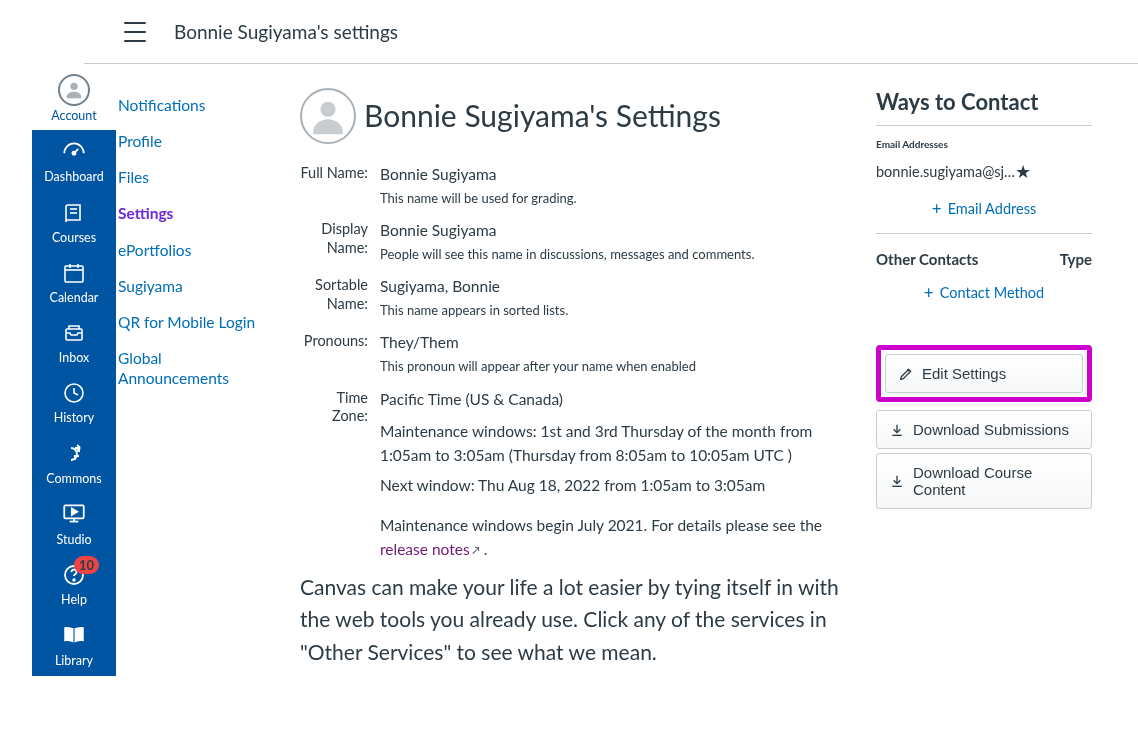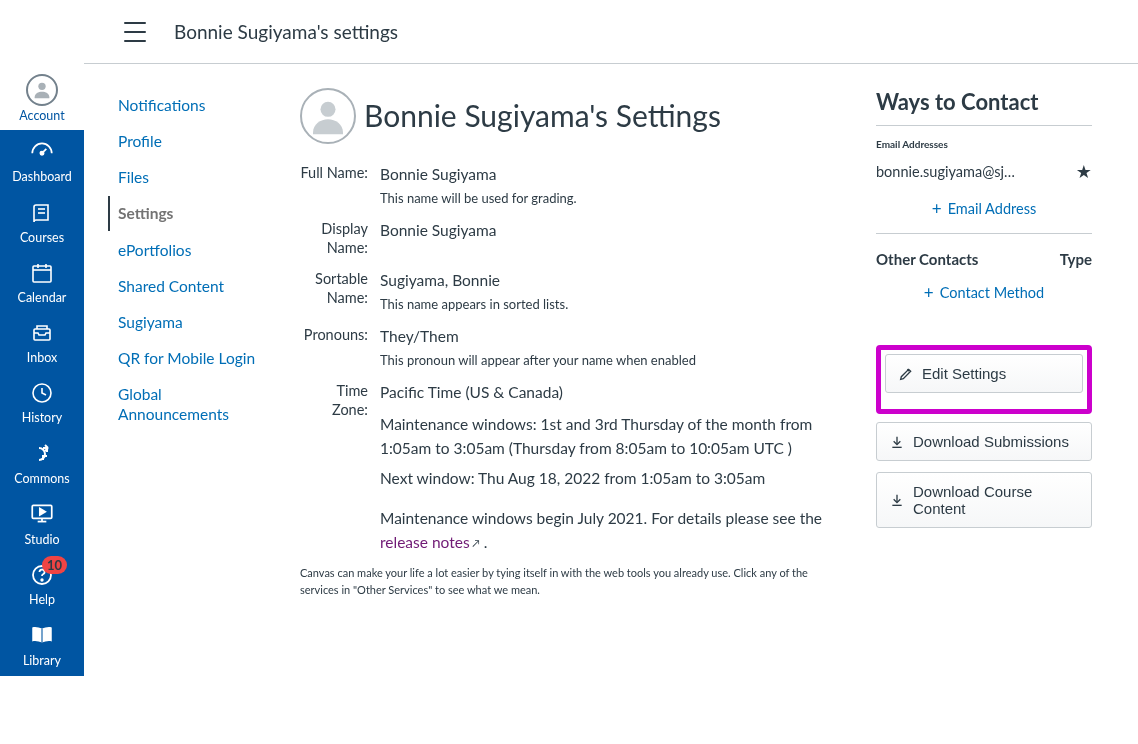--- a/index.html
+++ b/index.html
@@ -1,20 +1,20 @@
 <!DOCTYPE html>
 <html><head>
 <meta charset="utf-8">
 <style>
 * { box-sizing: border-box; margin: 0; padding: 0; }
 body { font-family: "Lato", "Helvetica Neue", Arial, sans-serif; color: #2d3b45; background: #fff; width: 1138px; }
 a { text-decoration: none; }
 
 
-.global-nav { position: fixed; left: 0; top: 0; width: 84px; height: 744px; background: #fff; z-index: 100; }
+.global-nav { position: fixed; left: 0; top: 0; width: 84px; height: 744px; background: #fff; z-index: 100; padding-left: 32px; }
 .nav-list { list-style: none; }
 .nav-item { width: 84px; text-align: center; padding: 8px 0 6px 0; cursor: pointer; }
 .nav-item.account-item { background: #fff; color: #0055a2; padding-top: 10px; }
 .nav-item.blue { background: #0055a2; color: #fff; }
 .nav-item .label { font-size: 12.5px; line-height: 1.3; margin-top: 2px; }
 .nav-icon { display: inline-flex; align-items: center; justify-content: center; width: 30px; height: 26px; position: relative; }
 .nav-icon svg { display: block; }
 .avatar-circle { width: 32px; height: 32px; border-radius: 50%; border: 2px solid #73818c; background: #fff; display: flex; align-items: center; justify-content: center; margin: 0 auto; }
 .badge { position: absolute; top: -6px; right: -10px; background: #ef4444; color: #2d3b45; border-radius: 10px; font-size: 13px; font-weight: bold; padding: 1px 5px; }
 
@@ -25,50 +25,50 @@
 .hamburger { width: 24px; height: 20px; margin: 0 26px 0 32px; cursor: pointer; display: flex; flex-direction: column; justify-content: space-between; }
 .hamburger span { display: block; height: 2px; background: #2d3b45; border-radius: 1px; width: 22px; }
 .crumb { font-size: 19px; color: #2d3b45; }
 
 
 .wrapper { margin-left: 84px; padding-top: 64px; display: flex; }
 .secondary-nav { width: 192px; padding: 24px 0 0 24px; }
 .secondary-nav ul { list-style: none; }
 .secondary-nav li { margin-bottom: 2px; }
 .secondary-nav a { display: block; padding: 7px 8px; font-size: 15.5px; color: #006eb6; border-left: 2px solid transparent; line-height: 1.3; }
-.secondary-nav a.active { color: #737373; font-weight: bold; border-left: 2px solid #2d3b45; }
+.secondary-nav a.active { color: #6d28d9; font-weight: bold; border-left: 2px solid #2d3b45; }
 
 .main-content { flex: 1; padding: 24px 12px 24px 24px; max-width: 580px; }
 .page-title-row { display: flex; align-items: center; margin-bottom: 18px; }
 .big-avatar { width: 56px; height: 56px; border-radius: 50%; border: 2px solid #a9b1b7; margin-right: 8px; display: flex; align-items: center; justify-content: center; }
 .page-title { font-size: 30px; font-weight: 400; color: #2d3b45; line-height: 1.05; }
 
 .profile-table { width: 100%; }
 .profile-row { display: flex; margin-bottom: 10px; }
 .profile-label { width: 80px; text-align: right; font-size: 14.5px; color: #2d3b45; padding-right: 12px; padding-top: 2px; flex-shrink: 0; line-height: 1.3; }
 .profile-value { flex: 1; font-size: 15.5px; color: #2d3b45; line-height: 1.55; }
 .profile-value .hint { font-size: 13px; color: #2d3b45; margin-top: 2px; }
 
 .section-h2 { font-size: 28px; font-weight: 400; margin: 36px 0 18px 0; }
-.body-text { font-size: 11px; line-height: 1.55; color: #2d3b45; }
+.body-text { font-size: 21px; line-height: 1.55; color: #2d3b45; }
 
 
 .right-side { width: 260px; padding: 24px 24px 0 20px; }
 .right-h2 { font-size: 22px; font-weight: 700; border-bottom: 1px solid #c7cdd1; padding-bottom: 10px; margin-bottom: 12px; }
 .right-h3 { font-size: 10px; font-weight: 700; margin-bottom: 10px; }
-.email-row { display: flex; justify-content: space-between; align-items: center; font-size: 14.5px; margin-bottom: 10px; }
+.email-row { display: flex; align-items: center; font-size: 14.5px; margin-bottom: 10px; }
 .add-link { color: #006eb6; font-size: 14.5px; display: flex; justify-content: center; align-items: center; padding: 6px 0 14px 0; cursor: pointer; border-bottom: 1px solid #c7cdd1; margin-bottom: 16px; }
 .add-link.no-border { border-bottom: none; margin-bottom: 0; }
 .plus-ic { font-size: 17px; margin-right: 6px; }
 .other-head { display: flex; justify-content: space-between; font-size: 15px; font-weight: 700; margin-bottom: 8px; }
 
 .action-buttons { margin-top: 28px; }
-.action-btn { display: flex; align-items: center; width: 100%; padding: 10px 12px; font-size: 15px; color: #2d3b45; background: linear-gradient(#fff,#f6f7f8); border: 1px solid #c7cdd1; border-radius: 3px; margin-bottom: 11px; cursor: pointer; text-align: left; }
+.action-btn { display: flex; align-items: center; width: 100%; padding: 10px 12px; font-size: 15px; color: #2d3b45; background: linear-gradient(#fff,#f6f7f8); border: 1px solid #c7cdd1; border-radius: 3px; margin-bottom: 4px; cursor: pointer; text-align: left; }
 .highlight-wrap { border: 5px solid #cc00cc; border-radius: 4px; padding: 4px; margin-bottom: 8px; }
-.highlight-wrap .action-btn { margin-bottom: 12px; }
+.highlight-wrap .action-btn { margin-bottom: 0; }
 .btn-ic { width: 16px; height: 16px; margin-right: 8px; flex-shrink: 0; }
 .star-ic { color: #2d3b45; font-size: 18px; }
 .ext-ic { font-size: 10px; vertical-align: middle; }
 </style>
 </head>
 <body>
 
 <div class="top-header">
   <div class="logo">
     <span class="logo-text">SJSU</span>
@@ -206,23 +206,20 @@
         <li>
           <a href="#">Files</a>
         </li>
         <li>
           <a href="#" class="active">Settings</a>
         </li>
         <li>
           <a href="#">ePortfolios</a>
         </li>
         <li>
-          <a href="#">Shared Content</a>
-        </li>
-        <li>
           <a href="#">Sugiyama</a>
         </li>
         <li>
           <a href="#">QR for Mobile Login</a>
         </li>
         <li>
           <a href="#">Global Announcements</a>
         </li>
       </ul>
   </nav>
@@ -243,20 +240,21 @@
         <div class="profile-label">Full Name:</div>
         <div class="profile-value">
           <div>Bonnie Sugiyama</div>
           <div class="hint">This name will be used for grading.</div>
         </div>
       </div>
       <div class="profile-row">
         <div class="profile-label">Display Name:</div>
         <div class="profile-value">
           <div>Bonnie Sugiyama</div>
+          <div class="hint">People will see this name in discussions, messages and comments.</div>
         </div>
       </div>
       <div class="profile-row">
         <div class="profile-label">Sortable Name:</div>
         <div class="profile-value">
           <div>Sugiyama, Bonnie</div>
           <div class="hint">This name appears in sorted lists.</div>
         </div>
       </div>
       <div class="profile-row">

